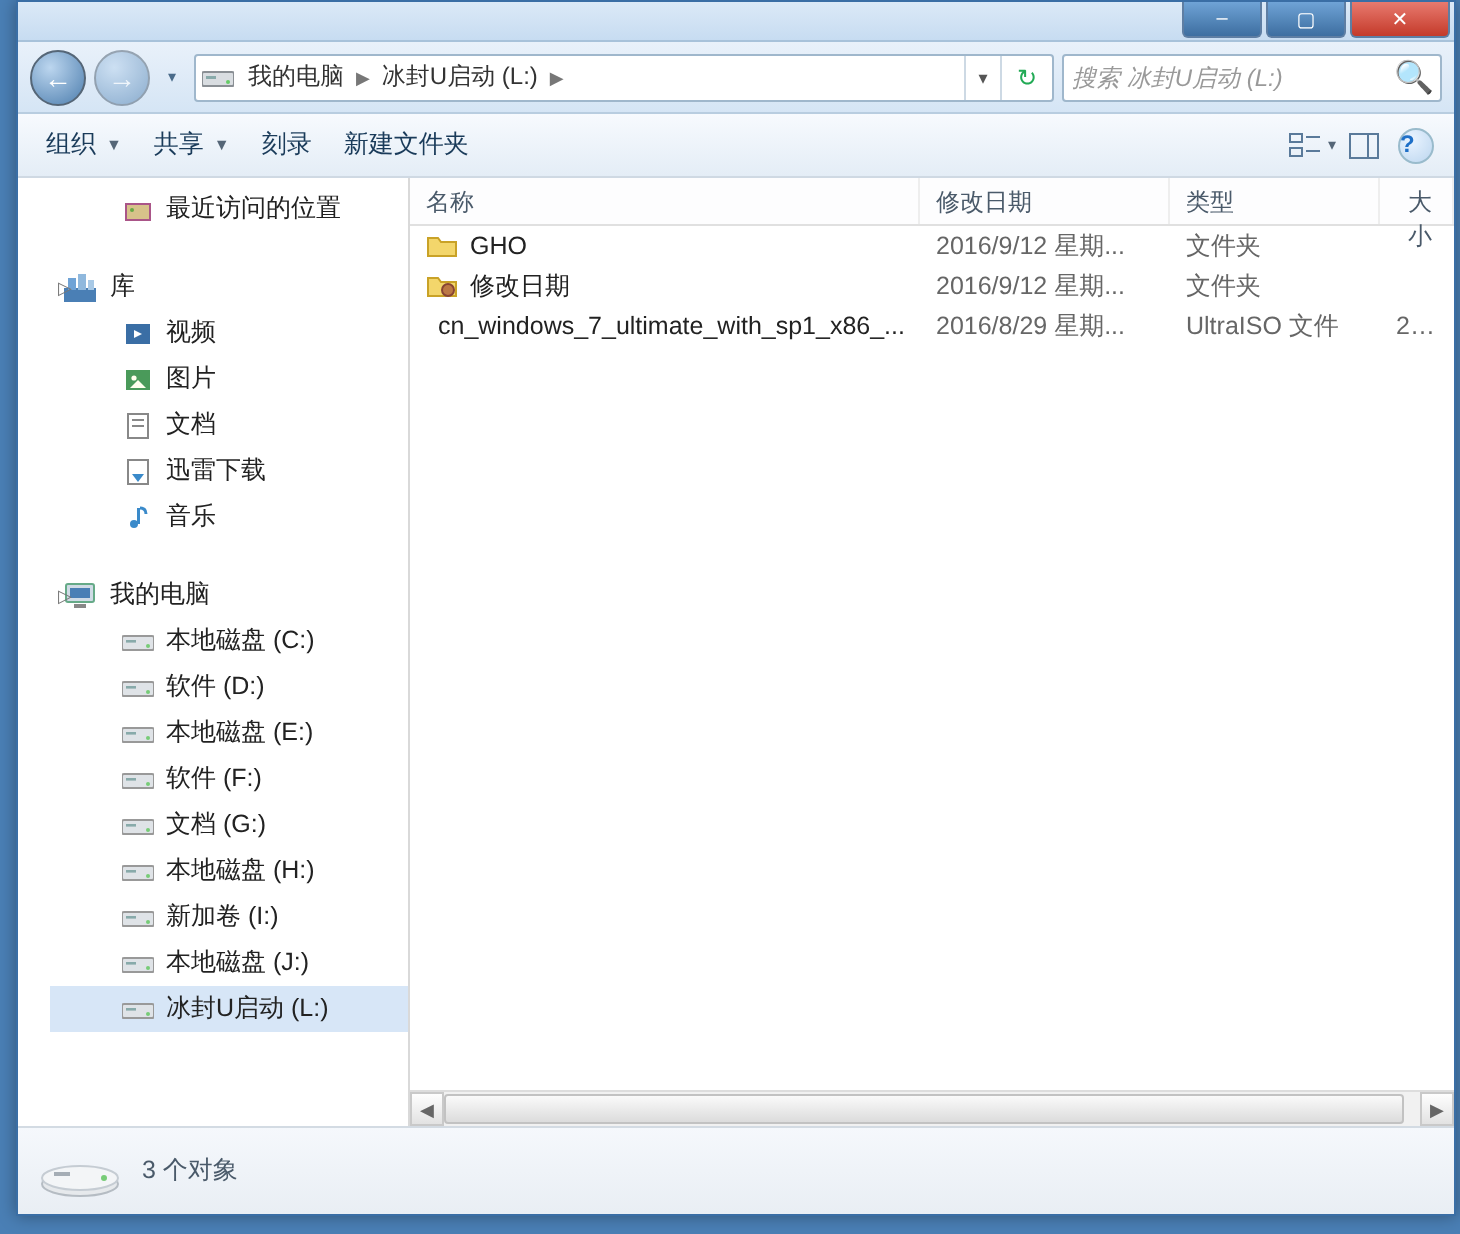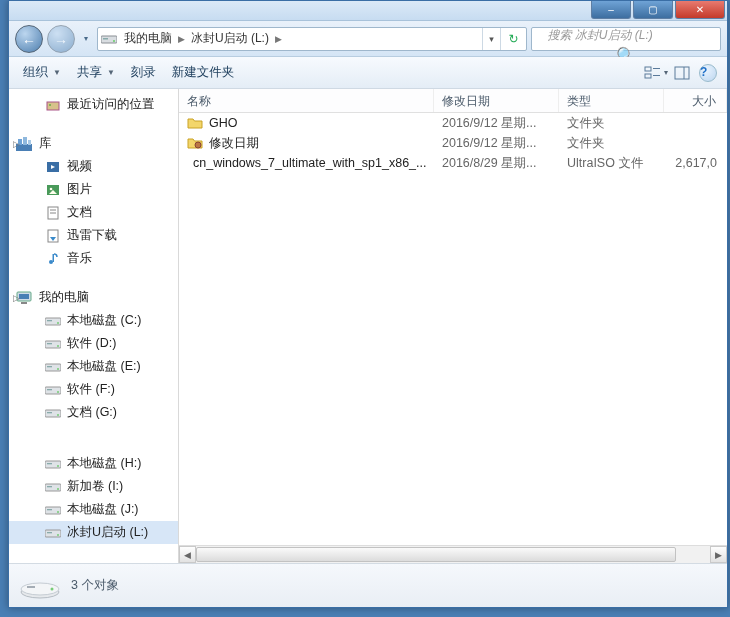--- a/index.html
+++ b/index.html
@@ -19,35 +19,35 @@
   .navbtn { width:28px; height:28px; border-radius:50%; border:1px solid #567; background: radial-gradient(circle at 35% 30%, #bcd6ef, #4d7eae); display:flex; align-items:center; justify-content:center; color:#fff; font-size:14px; cursor:pointer; }
   .navbtn.fwd { opacity:.55; }
   .nav-drop { width:14px; height:28px; display:flex; align-items:center; justify-content:center; color:#4a6; font-size:8px; cursor:pointer; color:#4a6b8a;}
   .addr { flex:1; height:24px; border:1px solid #9fb7cc; background:#fff; display:flex; align-items:center; font-size:12px; color:#333; border-radius:2px; overflow:hidden; }
   .addr .ico { width:22px; display:flex; justify-content:center; }
   .addr .crumb { padding:0 4px; cursor:pointer; height:100%; display:flex; align-items:center;}
   .addr .sep { color:#777; font-size:9px; padding:0 2px; }
   .addr .spacer { flex:1; }
   .addr .refresh { width:26px; border-left:1px solid #cdd9e4; display:flex; justify-content:center; align-items:center; color:#2a5; cursor:pointer; height:100%; }
   .addr .dd { width:18px; border-left:1px solid #cdd9e4; display:flex; justify-content:center; align-items:center; color:#555; font-size:9px; cursor:pointer; height:100%;}
-  .search { width:190px; height:24px; border:1px solid #9fb7cc; background:#fff; display:flex; align-items:center; border-radius:2px; padding:0 4px; gap:4px; color:#888;flex-direction:column; }
+  .search { width:190px; height:24px; border:1px solid #9fb7cc; background:#fff; display:flex; align-items:center; border-radius:2px; padding:0 4px; gap:4px; color:#888; }
   .search input { flex:1; border:none; outline:none; font-size:12px; color:#555; font-style:italic; }
   .search input::placeholder { color:#999; font-style:italic; }
 
   
   .toolbar { height: 32px; background: linear-gradient(#f7fafe,#e4edf6); border-bottom:1px solid #cfd9e3; display:flex; align-items:center; padding:0 6px; font-size:12.5px; color:#1a3b5a; }
   .tbtn { padding:4px 8px; display:flex; align-items:center; gap:3px; cursor:pointer; border-radius:2px; }
   .tbtn .dd { font-size:8px; color:#567; margin-left:2px; }
   .tspacer { flex:1; }
   .ticon { width:26px; height:22px; display:flex; align-items:center; justify-content:center; cursor:pointer; border-radius:2px; color:#3a5a7a; }
   .help { color:#1e6fc7; font-weight:bold; border:1px solid #9bc; border-radius:50%; width:18px; height:18px; font-size:12px; background: radial-gradient(circle at 35% 30%, #eaf4ff,#bcd6ef); }
 
   
   .body { flex:1; display:flex; min-height:0; }
-  .side { width:170px; border-right:1px solid #d9d9d9; overflow-y:auto; font-size:12.5px; color:#222; padding:4px 0 12px 0; }
+  .side { width:196px; border-right:1px solid #d9d9d9; overflow-y:auto; font-size:12.5px; color:#222; padding:4px 0 12px 16px; }
   .side .node { display:flex; align-items:center; gap:6px; padding:3px 6px 3px 18px; cursor:pointer; position:relative; }
   .side .node.sel { background:#d7e6f7; }
   .side .node.root { padding-left:6px; margin-top:8px;}
   .side .node .tw { position:absolute; left:4px; font-size:9px; color:#777; }
   .side .gap { height:8px; }
 
   .main { flex:1; display:flex; flex-direction:column; min-width:0; }
   .colhead { height:24px; border-bottom:1px solid #e0e0e0; display:flex; font-size:12px; color:#4a5a6a; background:#fdfdfe; }
   .colhead .c { padding:4px 8px; border-right:1px solid #eee; cursor:pointer; }
   .c-name { flex: 0 0 255px; }
@@ -254,21 +254,21 @@
             <span>软件 (F:)</span>
           </div>
           <div class="node" style="padding-left: 36px;">
             <svg class="ico-drive" viewBox="0 0 16 12">
               <rect x="0" y="3" width="16" height="7" rx="1" fill="#dfe3e7" stroke="#999"></rect>
               <rect x="2" y="5" width="5" height="1.3" fill="#8aa"></rect>
               <circle cx="13" cy="8" r="1" fill="#7c7"></circle>
             </svg>
             <span>文档 (G:)</span>
           </div>
-          <div class="node" style="padding-left: 36px; margin-top: 28px;">
+          <div class="node" style="padding-left: 36px;">
             <svg class="ico-drive" viewBox="0 0 16 12">
               <rect x="0" y="3" width="16" height="7" rx="1" fill="#dfe3e7" stroke="#999"></rect>
               <rect x="2" y="5" width="5" height="1.3" fill="#8aa"></rect>
               <circle cx="13" cy="8" r="1" fill="#7c7"></circle>
             </svg>
             <span>本地磁盘 (H:)</span>
           </div>
           <div class="node" style="padding-left: 36px;">
             <svg class="ico-drive" viewBox="0 0 16 12">
               <rect x="0" y="3" width="16" height="7" rx="1" fill="#dfe3e7" stroke="#999"></rect>

